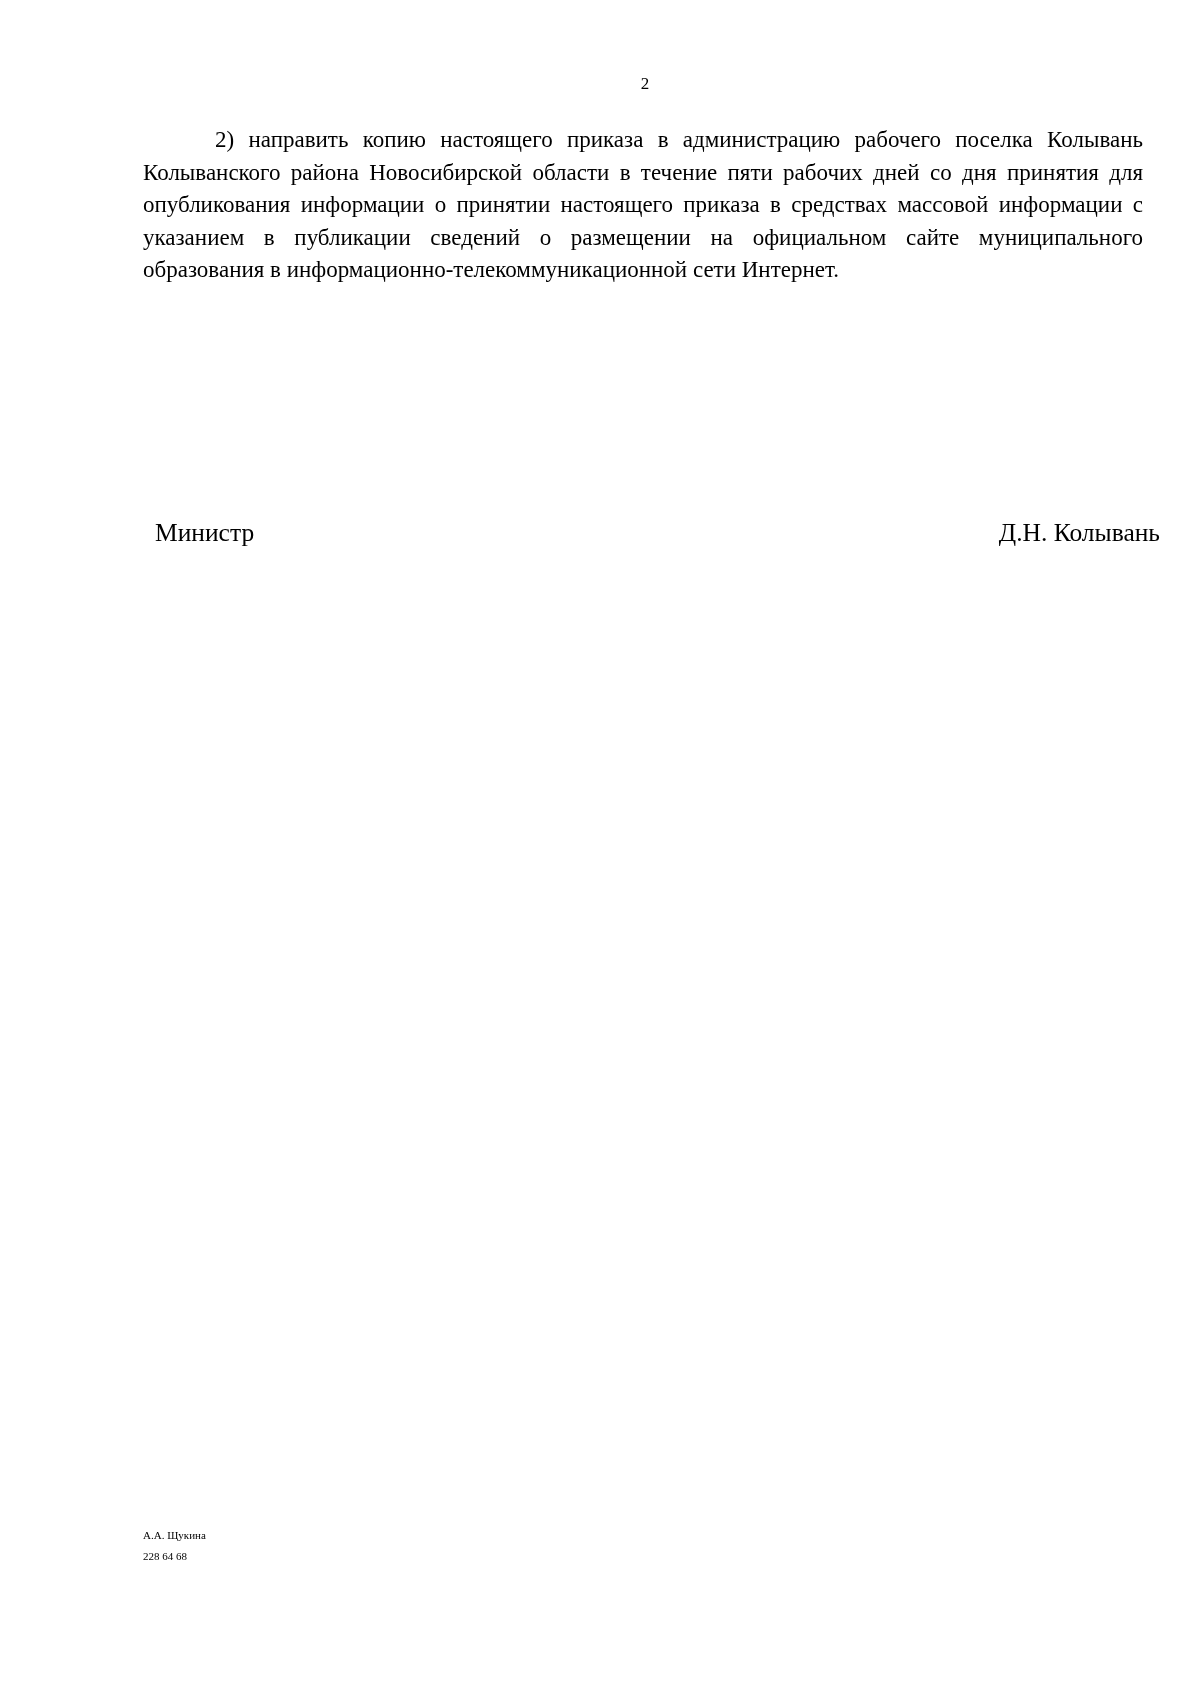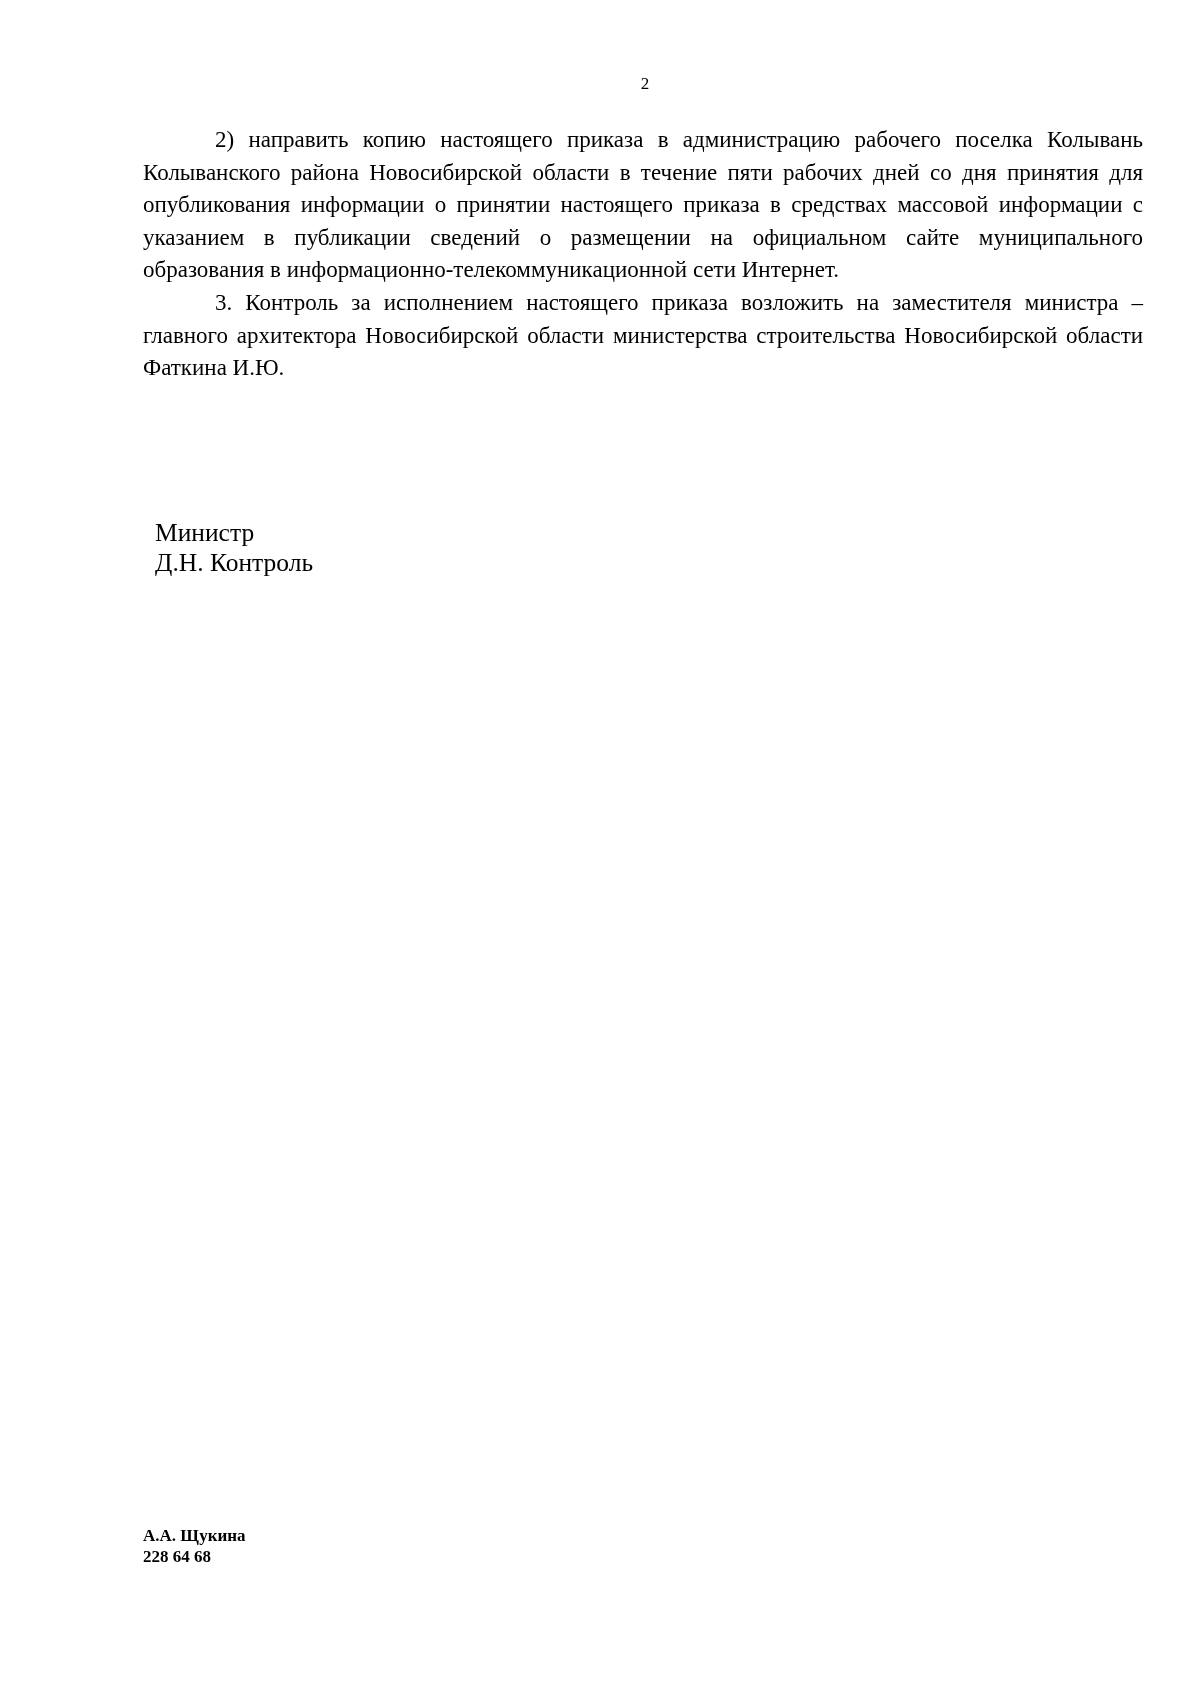--- a/index.html
+++ b/index.html
@@ -2,34 +2,33 @@
 <html><head>
 <meta charset="utf-8">
 <style>
   html, body { margin:0; padding:0; background:#fff; }
   body { width:1200px; height:1697px; position:relative; overflow:hidden;
          font-family:"Liberation Serif", serif; color:#000; }
   .page-num { position:absolute; top:74px; left:0; width:1290px; text-align:center; font-size:17px; }
   .body { position:absolute; top:124px; left:143px; width:1000px; font-size:23px; line-height:32.6px; }
   .body p { margin:0; text-align:justify; text-indent:72px; }
   .sig { position:absolute; top:518px; left:155px; width:1005px; font-size:25.5px;
-         display:flex; justify-content:space-between;flex-direction:column; }
-  .footer { position:absolute; top:1525px; left:143px; font-size:17px; line-height:21px;font-weight:bold; }
+         display:flex; justify-content:space-between; }
+  .footer { position:absolute; top:1525px; left:143px; font-size:11px; line-height:21px; }
 </style>
 </head>
 <body>
 
 <div class="page-num">2</div>
 
 <div class="body">
   <p>2) направить копию настоящего приказа в администрацию рабочего поселка Колывань Колыванского района Новосибирской области в течение пяти рабочих дней со дня принятия для опубликования информации о принятии настоящего приказа в средствах массовой информации с указанием в публикации сведений о размещении на официальном сайте муниципального образования в информационно-телекоммуникационной сети Интернет.</p>
-  <p>3. Контроль за исполнением настоящего приказа возложить на заместителя министра – главного архитектора Новосибирской области министерства строительства Новосибирской области Фаткина И.Ю.</p>
 </div>
 
 <div class="sig">
   <span>Министр</span>
-  <span>Д.Н. Контроль</span>
+  <span>Д.Н. Колывань</span>
 </div>
 
 <div class="footer">
   <div>А.А. Щукина</div>
   <div>228 64 68</div>
 </div>
 
 </body></html>

